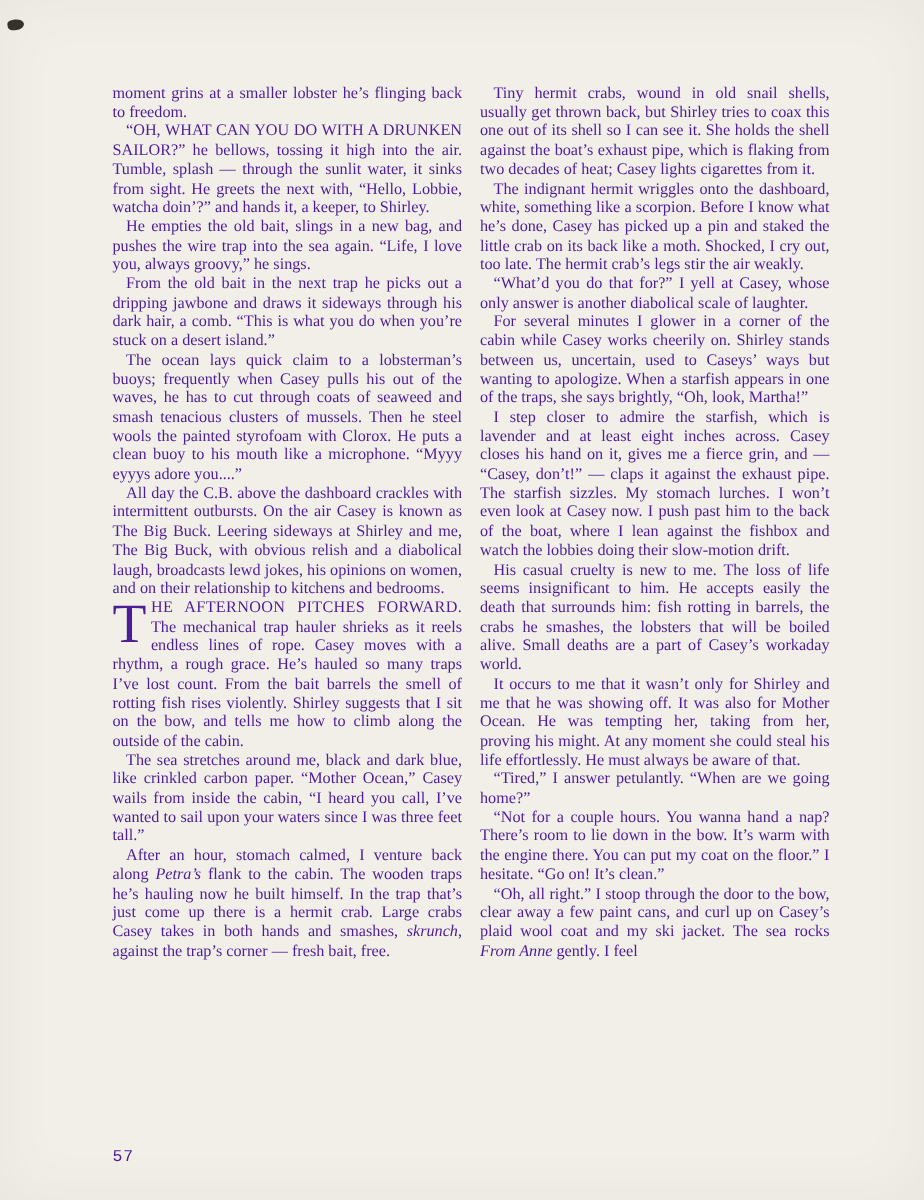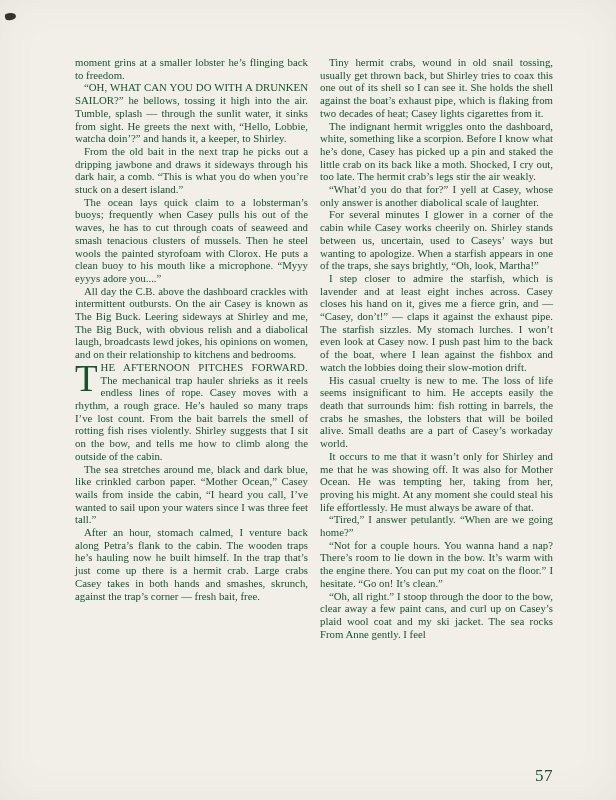--- a/index.html
+++ b/index.html
@@ -8,21 +8,21 @@
     background: #d8d6d0;
   }
   .page {
     position: relative;
     width: 616px;
     height: 800px;
     margin: 0;
     background: #f1efe8;
     box-shadow: inset 0 0 40px rgba(90,80,60,0.06);
     font-family: "Liberation Serif", serif;
-    color: #14532d;
+    color: #4c1d95;
     overflow: hidden;
   }
   .scan-artifact {
     position: absolute;
     left: 5px;
     top: 13px;
     width: 11px;
     height: 7px;
     background: #35322c;
     border-radius: 40% 60% 55% 45%;
@@ -56,49 +56,52 @@
     float: left;
     font-size: 37px;
     line-height: 33px;
     padding: 1px 3px 0 0;
   }
   .lead-caps {
     letter-spacing: 0.2px;
     margin-top: 23px;
   }
   .italic {
+    font-style: italic;
   }
   .page-number {
     position: absolute;
     left: 75px;
     top: 766px;
     width: 478px;
-    text-align: right;
-    font-size: 17px;
+    text-align: left;
+    font-size: 11px;
     letter-spacing: 0.5px;
+    font-family: Liberation Mono, monospace;
   }
 </style>
 </head>
 <body>
 
 <div class="page">
   <div class="scan-artifact"></div>
   <div class="content">
     <div class="col">
         <p class="noindent"><span>moment grins at a smaller lobster he’s flinging back to freedom.</span></p>
         <p><span>“OH, WHAT CAN YOU DO WITH A DRUNKEN SAILOR?” he bellows, tossing it high into the air. Tumble, splash — through the sunlit water, it sinks from sight. He greets the next with, “Hello, Lobbie, watcha doin’?” and hands it, a keeper, to Shirley.</span></p>
+        <p><span>He empties the old bait, slings in a new bag, and pushes the wire trap into the sea again. “Life, I love you, always groovy,” he sings.</span></p>
         <p><span>From the old bait in the next trap he picks out a dripping jawbone and draws it sideways through his dark hair, a comb. “This is what you do when you’re stuck on a desert island.”</span></p>
         <p><span>The ocean lays quick claim to a lobsterman’s buoys; frequently when Casey pulls his out of the waves, he has to cut through coats of seaweed and smash tenacious clusters of mussels. Then he steel wools the painted styrofoam with Clorox. He puts a clean buoy to his mouth like a microphone. “Myyy eyyys adore you....”</span></p>
         <p><span>All day the C.B. above the dashboard crackles with intermittent outbursts. On the air Casey is known as The Big Buck. Leering sideways at Shirley and me, The Big Buck, with obvious relish and a diabolical laugh, broadcasts lewd jokes, his opinions on women, and on their relationship to kitchens and bedrooms.</span></p>
         <p class="has-dropcap"><span class="dropcap">T</span><span class="lead-caps">HE AFTERNOON PITCHES FORWARD.</span><span> The mechanical trap hauler shrieks as it reels endless lines of rope. Casey moves with a rhythm, a rough grace. He’s hauled so many traps I’ve lost count. From the bait barrels the smell of rotting fish rises violently. Shirley suggests that I sit on the bow, and tells me how to climb along the outside of the cabin.</span></p>
         <p><span>The sea stretches around me, black and dark blue, like crinkled carbon paper. “Mother Ocean,” Casey wails from inside the cabin, “I heard you call, I’ve wanted to sail upon your waters since I was three feet tall.”</span></p>
         <p><span>After an hour, stomach calmed, I venture back along </span><span class="italic">Petra’s</span><span> flank to the cabin. The wooden traps he’s hauling now he built himself. In the trap that’s just come up there is a hermit crab. Large crabs Casey takes in both hands and smashes, </span><span class="italic">skrunch</span><span>, against the trap’s corner — fresh bait, free.</span></p>
       </div>
     <div class="col">
-        <p><span>Tiny hermit crabs, wound in old snail tossing, usually get thrown back, but Shirley tries to coax this one out of its shell so I can see it. She holds the shell against the boat’s exhaust pipe, which is flaking from two decades of heat; Casey lights cigarettes from it.</span></p>
+        <p><span>Tiny hermit crabs, wound in old snail shells, usually get thrown back, but Shirley tries to coax this one out of its shell so I can see it. She holds the shell against the boat’s exhaust pipe, which is flaking from two decades of heat; Casey lights cigarettes from it.</span></p>
         <p><span>The indignant hermit wriggles onto the dashboard, white, something like a scorpion. Before I know what he’s done, Casey has picked up a pin and staked the little crab on its back like a moth. Shocked, I cry out, too late. The hermit crab’s legs stir the air weakly.</span></p>
         <p><span>“What’d you do that for?” I yell at Casey, whose only answer is another diabolical scale of laughter.</span></p>
         <p><span>For several minutes I glower in a corner of the cabin while Casey works cheerily on. Shirley stands between us, uncertain, used to Caseys’ ways but wanting to apologize. When a starfish appears in one of the traps, she says brightly, “Oh, look, Martha!”</span></p>
         <p><span>I step closer to admire the starfish, which is lavender and at least eight inches across. Casey closes his hand on it, gives me a fierce grin, and — “Casey, don’t!” — claps it against the exhaust pipe. The starfish sizzles. My stomach lurches. I won’t even look at Casey now. I push past him to the back of the boat, where I lean against the fishbox and watch the lobbies doing their slow-motion drift.</span></p>
         <p><span>His casual cruelty is new to me. The loss of life seems insignificant to him. He accepts easily the death that surrounds him: fish rotting in barrels, the crabs he smashes, the lobsters that will be boiled alive. Small deaths are a part of Casey’s workaday world.</span></p>
         <p><span>It occurs to me that it wasn’t only for Shirley and me that he was showing off. It was also for Mother Ocean. He was tempting her, taking from her, proving his might. At any moment she could steal his life effortlessly. He must always be aware of that.</span></p>
         <p><span>“Tired,” I answer petulantly. “When are we going home?”</span></p>
         <p><span>“Not for a couple hours. You wanna hand a nap? There’s room to lie down in the bow. It’s warm with the engine there. You can put my coat on the floor.” I hesitate. “Go on! It’s clean.”</span></p>
         <p><span>“Oh, all right.” I stoop through the door to the bow, clear away a few paint cans, and curl up on Casey’s plaid wool coat and my ski jacket. The sea rocks </span><span class="italic">From Anne</span><span> gently. I feel</span></p>
       </div>

